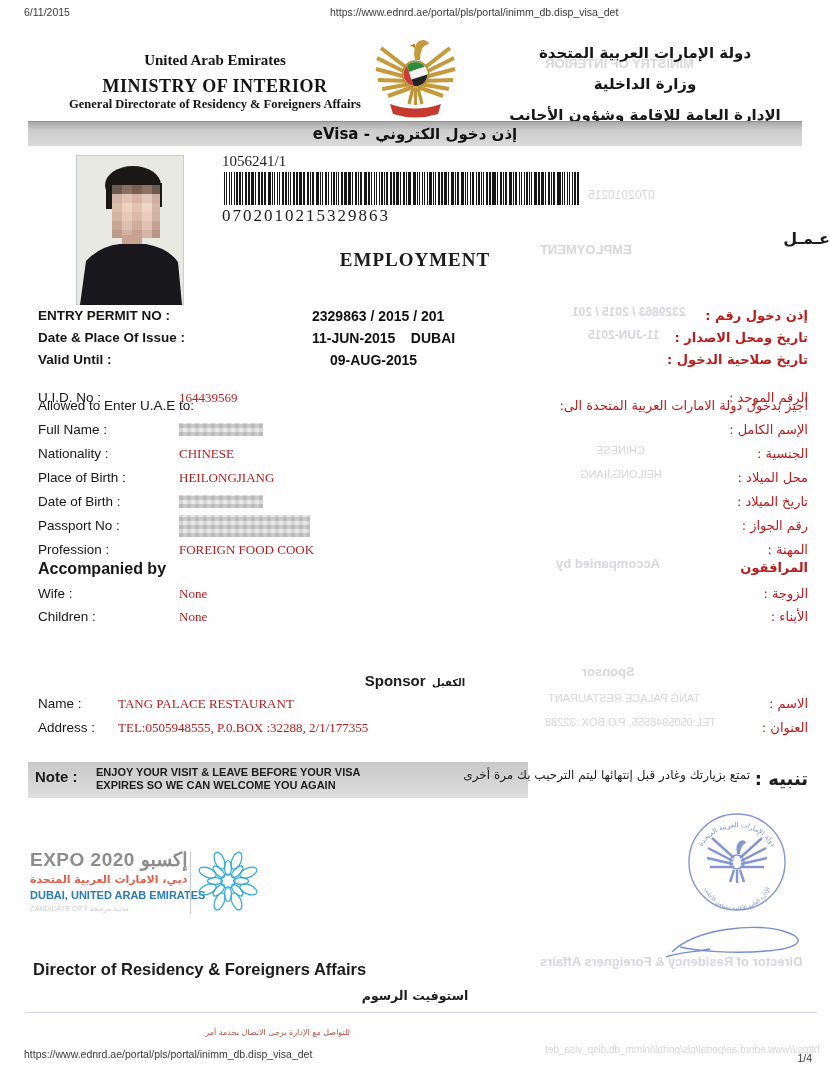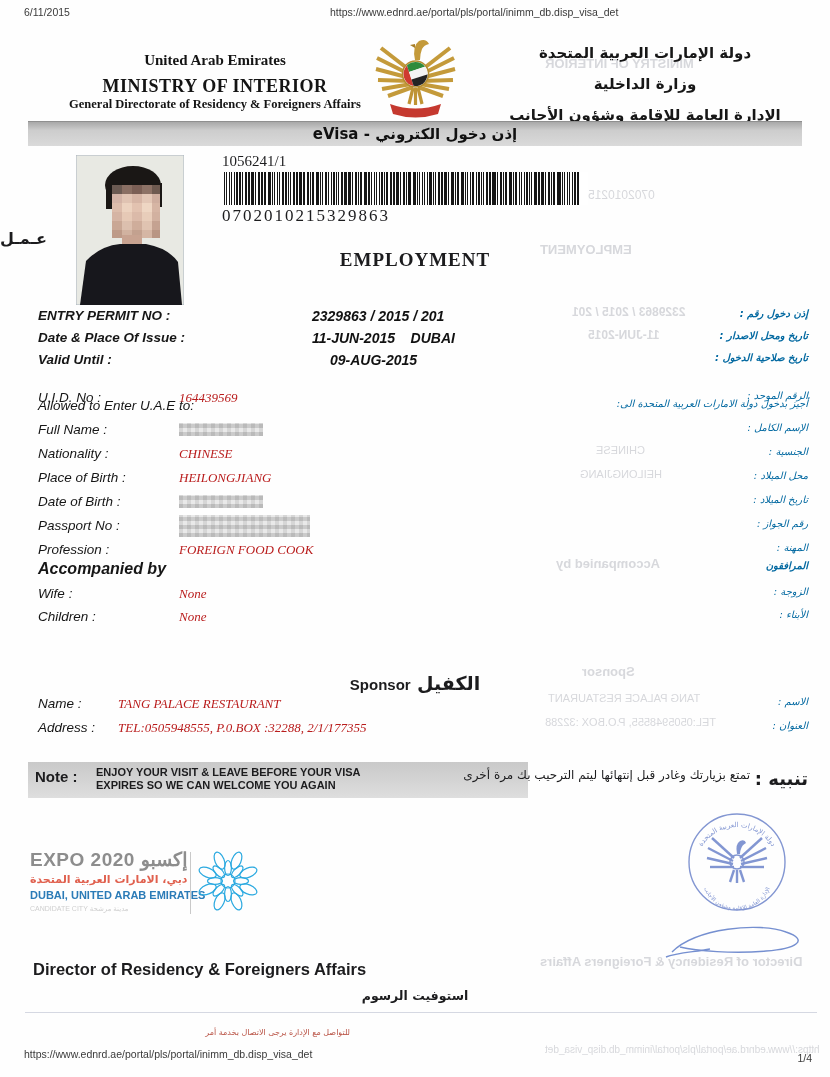--- a/index.html
+++ b/index.html
@@ -13,25 +13,25 @@
   
   .hdr-en{left:40px;top:36px;width:350px;text-align:center;font-family:"Liberation Serif",serif;font-weight:bold;color:#141414;}
   .hdr-en .l1{font-size:15px;margin-top:16px;}
   .hdr-en .l2{font-size:18px;margin-top:7px;letter-spacing:.5px;}
   .hdr-en .l3{font-size:12.5px;margin-top:0;}
   .hdr-ar{left:480px;top:38px;width:330px;text-align:center;font-weight:bold;font-size:15px;color:#171717;line-height:31px;}
   .banner{left:28px;top:121px;width:774px;height:24px;
           background:linear-gradient(180deg,#a8a8a8 0,#cdcdcd 35%,#dadada 100%);
           border-top:1px solid #8f8f8f;text-align:center;line-height:24px;font-weight:bold;font-size:15px;color:#101010;}
   
-  .frow{position:absolute;left:0;width:830px;height:20px;font-style:italic;}
+  .frow{position:absolute;left:0;width:830px;height:20px;}
   .flab{position:absolute;left:38px;font-size:13.5px;color:#161616;}
   .fval{position:absolute;left:179px;font-family:"Liberation Serif",serif;font-size:13px;color:#b91c1c;white-space:pre;}
   .fvalb{position:absolute;left:312px;font-size:14px;font-weight:bold;color:#111;white-space:pre;}
-  .far{position:absolute;right:22px;font-size:10px;color:#0369a1;direction:rtl;}
+  .far{position:absolute;right:22px;font-size:13px;color:#b91c1c;direction:rtl;}
   .redacted{position:absolute;left:179px;top:1px;width:84px;height:13px;filter:blur(.6px);
      background:repeating-linear-gradient(90deg,#d6d6d6 0 4px,#e9e9e9 4px 8px),
                 repeating-linear-gradient(0deg,rgba(160,160,160,.35) 0 4px,rgba(255,255,255,.2) 4px 8px);
      background-blend-mode:multiply;}
   .redacted.wide{width:131px;height:22px;top:-3px;}
   .ghost{position:absolute;color:#d7d8dc;transform:scaleX(-1);white-space:nowrap;}
   .noteband{left:28px;top:762px;width:500px;height:36px;background:linear-gradient(180deg,#c9c9c9,#dedede);}
   .rule{left:25px;top:1012px;width:792px;height:1px;background:#c7cbd8;opacity:.75;}
   .expo-gray{color:#8d8d8d;} .expo-red{color:#e0604e;} .expo-blue{color:#2b7bb7;} .expo-faint{color:#cfcfcf;}
 </style>
@@ -268,21 +268,21 @@
         <rect x="340" y="0" width="1" height="33" fill="#161616"></rect>
         <rect x="342" y="0" width="1" height="33" fill="#161616"></rect>
         <rect x="345" y="0" width="1" height="33" fill="#161616"></rect>
         <rect x="347" y="0" width="1" height="33" fill="#161616"></rect>
         <rect x="350" y="0" width="1" height="33" fill="#161616"></rect>
         <rect x="352" y="0" width="2" height="33" fill="#161616"></rect>
         <rect x="355" y="0" width="2" height="33" fill="#161616"></rect>
       </svg></div>
   <span class="abs serif" style="left:222px;top:206px;font-size:17px;letter-spacing:2px">0702010215329863</span>
 
-  <div class="abs ar b" dir="rtl" style="left:0;top:229px;width:830px;text-align:left;font-size:16px">عـمـل</div>
+  <div class="abs ar b" dir="rtl" style="left:0;top:229px;width:830px;text-align:right;font-size:16px">عـمـل</div>
   <div class="abs serif b" style="left:0;top:249px;width:830px;text-align:center;font-size:19px;letter-spacing:1px">EMPLOYMENT</div>
 
   <div class="frow" style="top:308px">
     <span class="flab b">ENTRY PERMIT NO :</span>
     <span class="fvalb">2329863 / 2015 / 201</span>
     <span class="far ar b">إذن دخول رقم :</span>
   </div>
   <div class="frow" style="top:330px">
     <span class="flab b">Date &amp; Place Of Issue :</span>
     <span class="fvalb">11-JUN-2015    DUBAI</span>
@@ -343,21 +343,21 @@
     <span class="far ar">الزوجة :</span>
   </div>
   <div class="frow" style="top:609px">
     <span class="flab">Children :</span>
     <span class="fval">None</span>
     <span class="far ar">الأبناء :</span>
   </div>
 
   <div class="abs" style="left:0;top:672px;width:830px;text-align:center">
     <span class="b" style="font-size:15px">Sponsor</span>
-    <span class="ar b" style="font-size:19px;margin-left:2px">الكفيل</span>
+    <span class="ar b" style="font-size:10px;margin-left:2px">الكفيل</span>
   </div>
   <div class="frow" style="top:696px">
     <span class="flab">Name :</span>
     <span class="fval" style="left:118px">TANG PALACE RESTAURANT</span>
     <span class="far ar">الاسم :</span>
   </div>
   <div class="frow" style="top:720px">
     <span class="flab">Address :</span>
     <span class="fval" style="left:118px">TEL:0505948555, P.0.BOX :32288, 2/1/177355</span>
     <span class="far ar">العنوان :</span>

